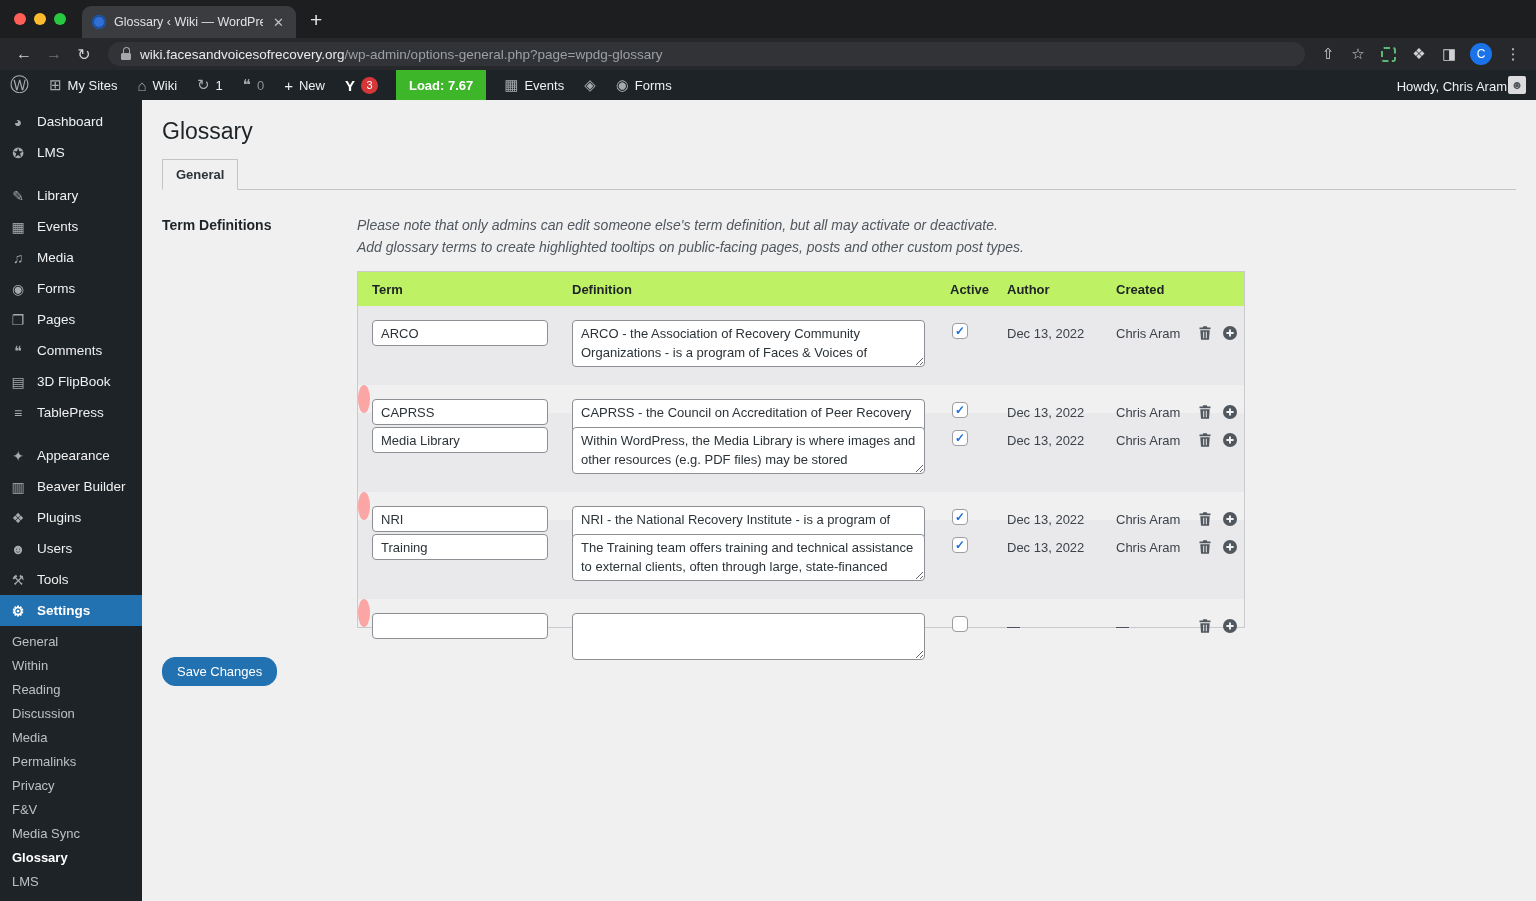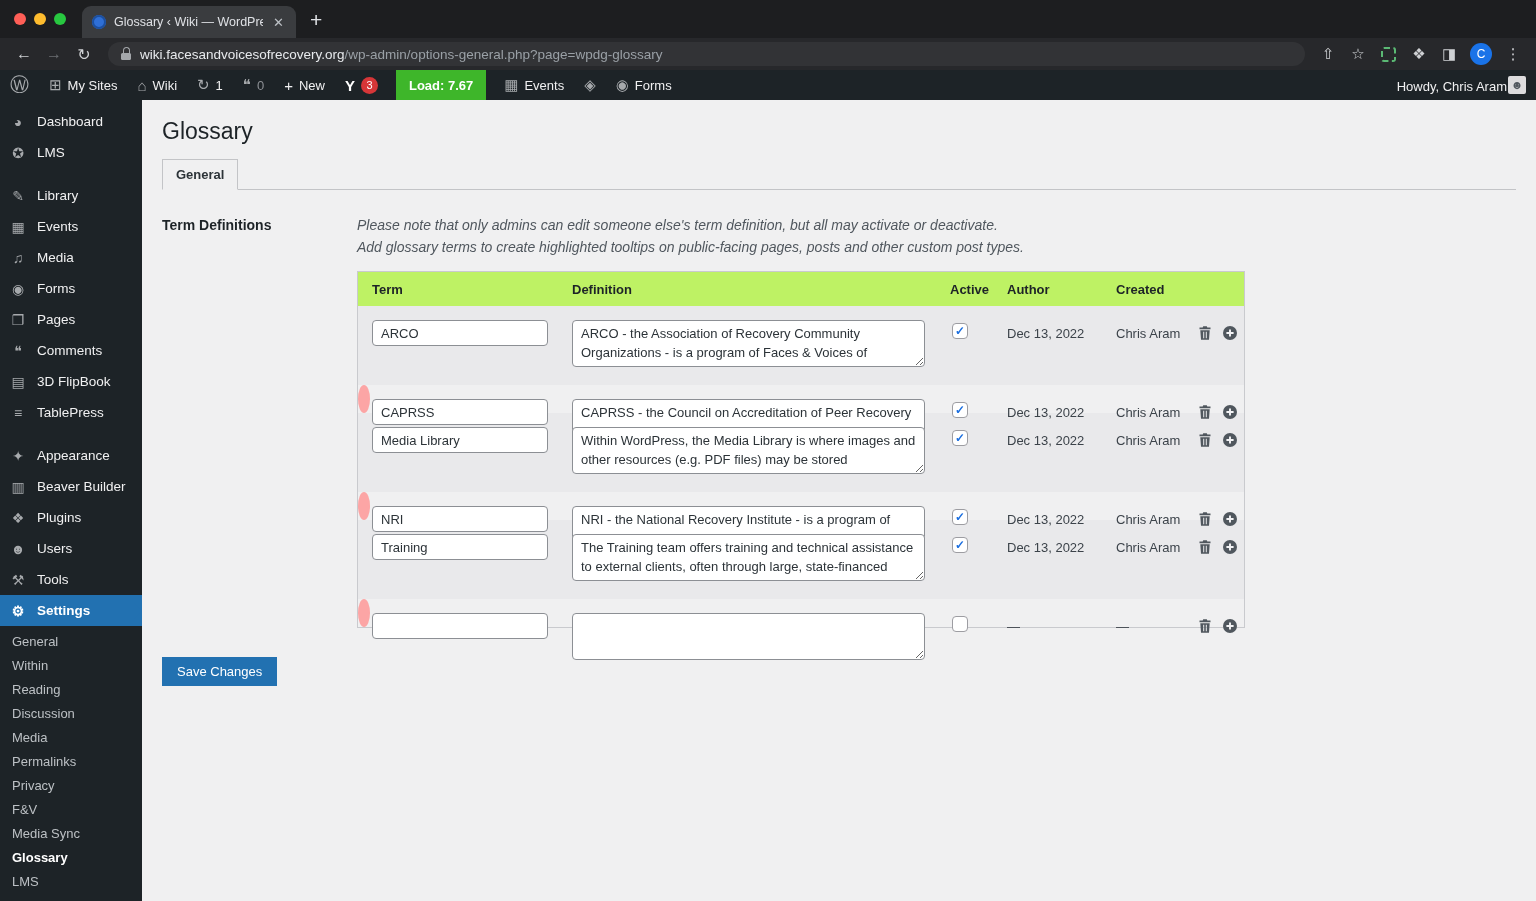--- a/index.html
+++ b/index.html
@@ -69,21 +69,21 @@
   .trow{padding:14px 0}
   .trow.dark{background:#e9e9eb}.trow.light{background:#fca5a5}
   .term-input{margin-left:14px;width:176px;height:26px;border:1px solid #8c8f94;border-radius:4px;padding:0 8px;font-size:13px;font-family:"Liberation Sans",sans-serif;background:#fff;color:#2c3338}
   .def-input{width:353px;height:47px;border:1px solid #8c8f94;border-radius:4px;padding:4px 8px;font-size:13px;line-height:1.45;font-family:"Liberation Sans",sans-serif;background:#fff;color:#2c3338;overflow:hidden;resize:both}
   .cb{display:inline-block;width:16px;height:16px;background:#fff;border:1px solid #9d9da2;border-radius:4px;margin:3px 0 0 2px;text-align:center;line-height:14px;font-size:12px;color:#1a6ee0;font-weight:bold}
   .c-author,.c-created{font-size:13px;color:#3c434a;padding-top:6px}
   .c-created{padding-left:9px}
   .c-actions{display:flex;gap:9px;padding-top:5px}
   .icon-btn{width:16px;height:16px;color:#50575e;cursor:pointer}
   .icon-btn svg{width:16px;height:16px;display:block}
-  .save-btn{display:inline-block;margin:29px 0 0 20px;background:#2271b1;border:1px solid #2271b1;border-radius:0;color:#fff;font-size:13px;font-family:"Liberation Sans",sans-serif;padding:6px 14px;cursor:pointer}
+  .save-btn{display:inline-block;margin:29px 0 0 20px;background:#2271b1;border:1px solid #2271b1;border-radius:13px;color:#fff;font-size:13px;font-family:"Liberation Sans",sans-serif;padding:6px 14px;cursor:pointer}
 </style>
 </head>
 <body>
 
 <div class="tabstrip">
   <div class="lights">
     <span class="light red"></span>
     <span class="light yellow"></span>
     <span class="light green"></span>
   </div>

